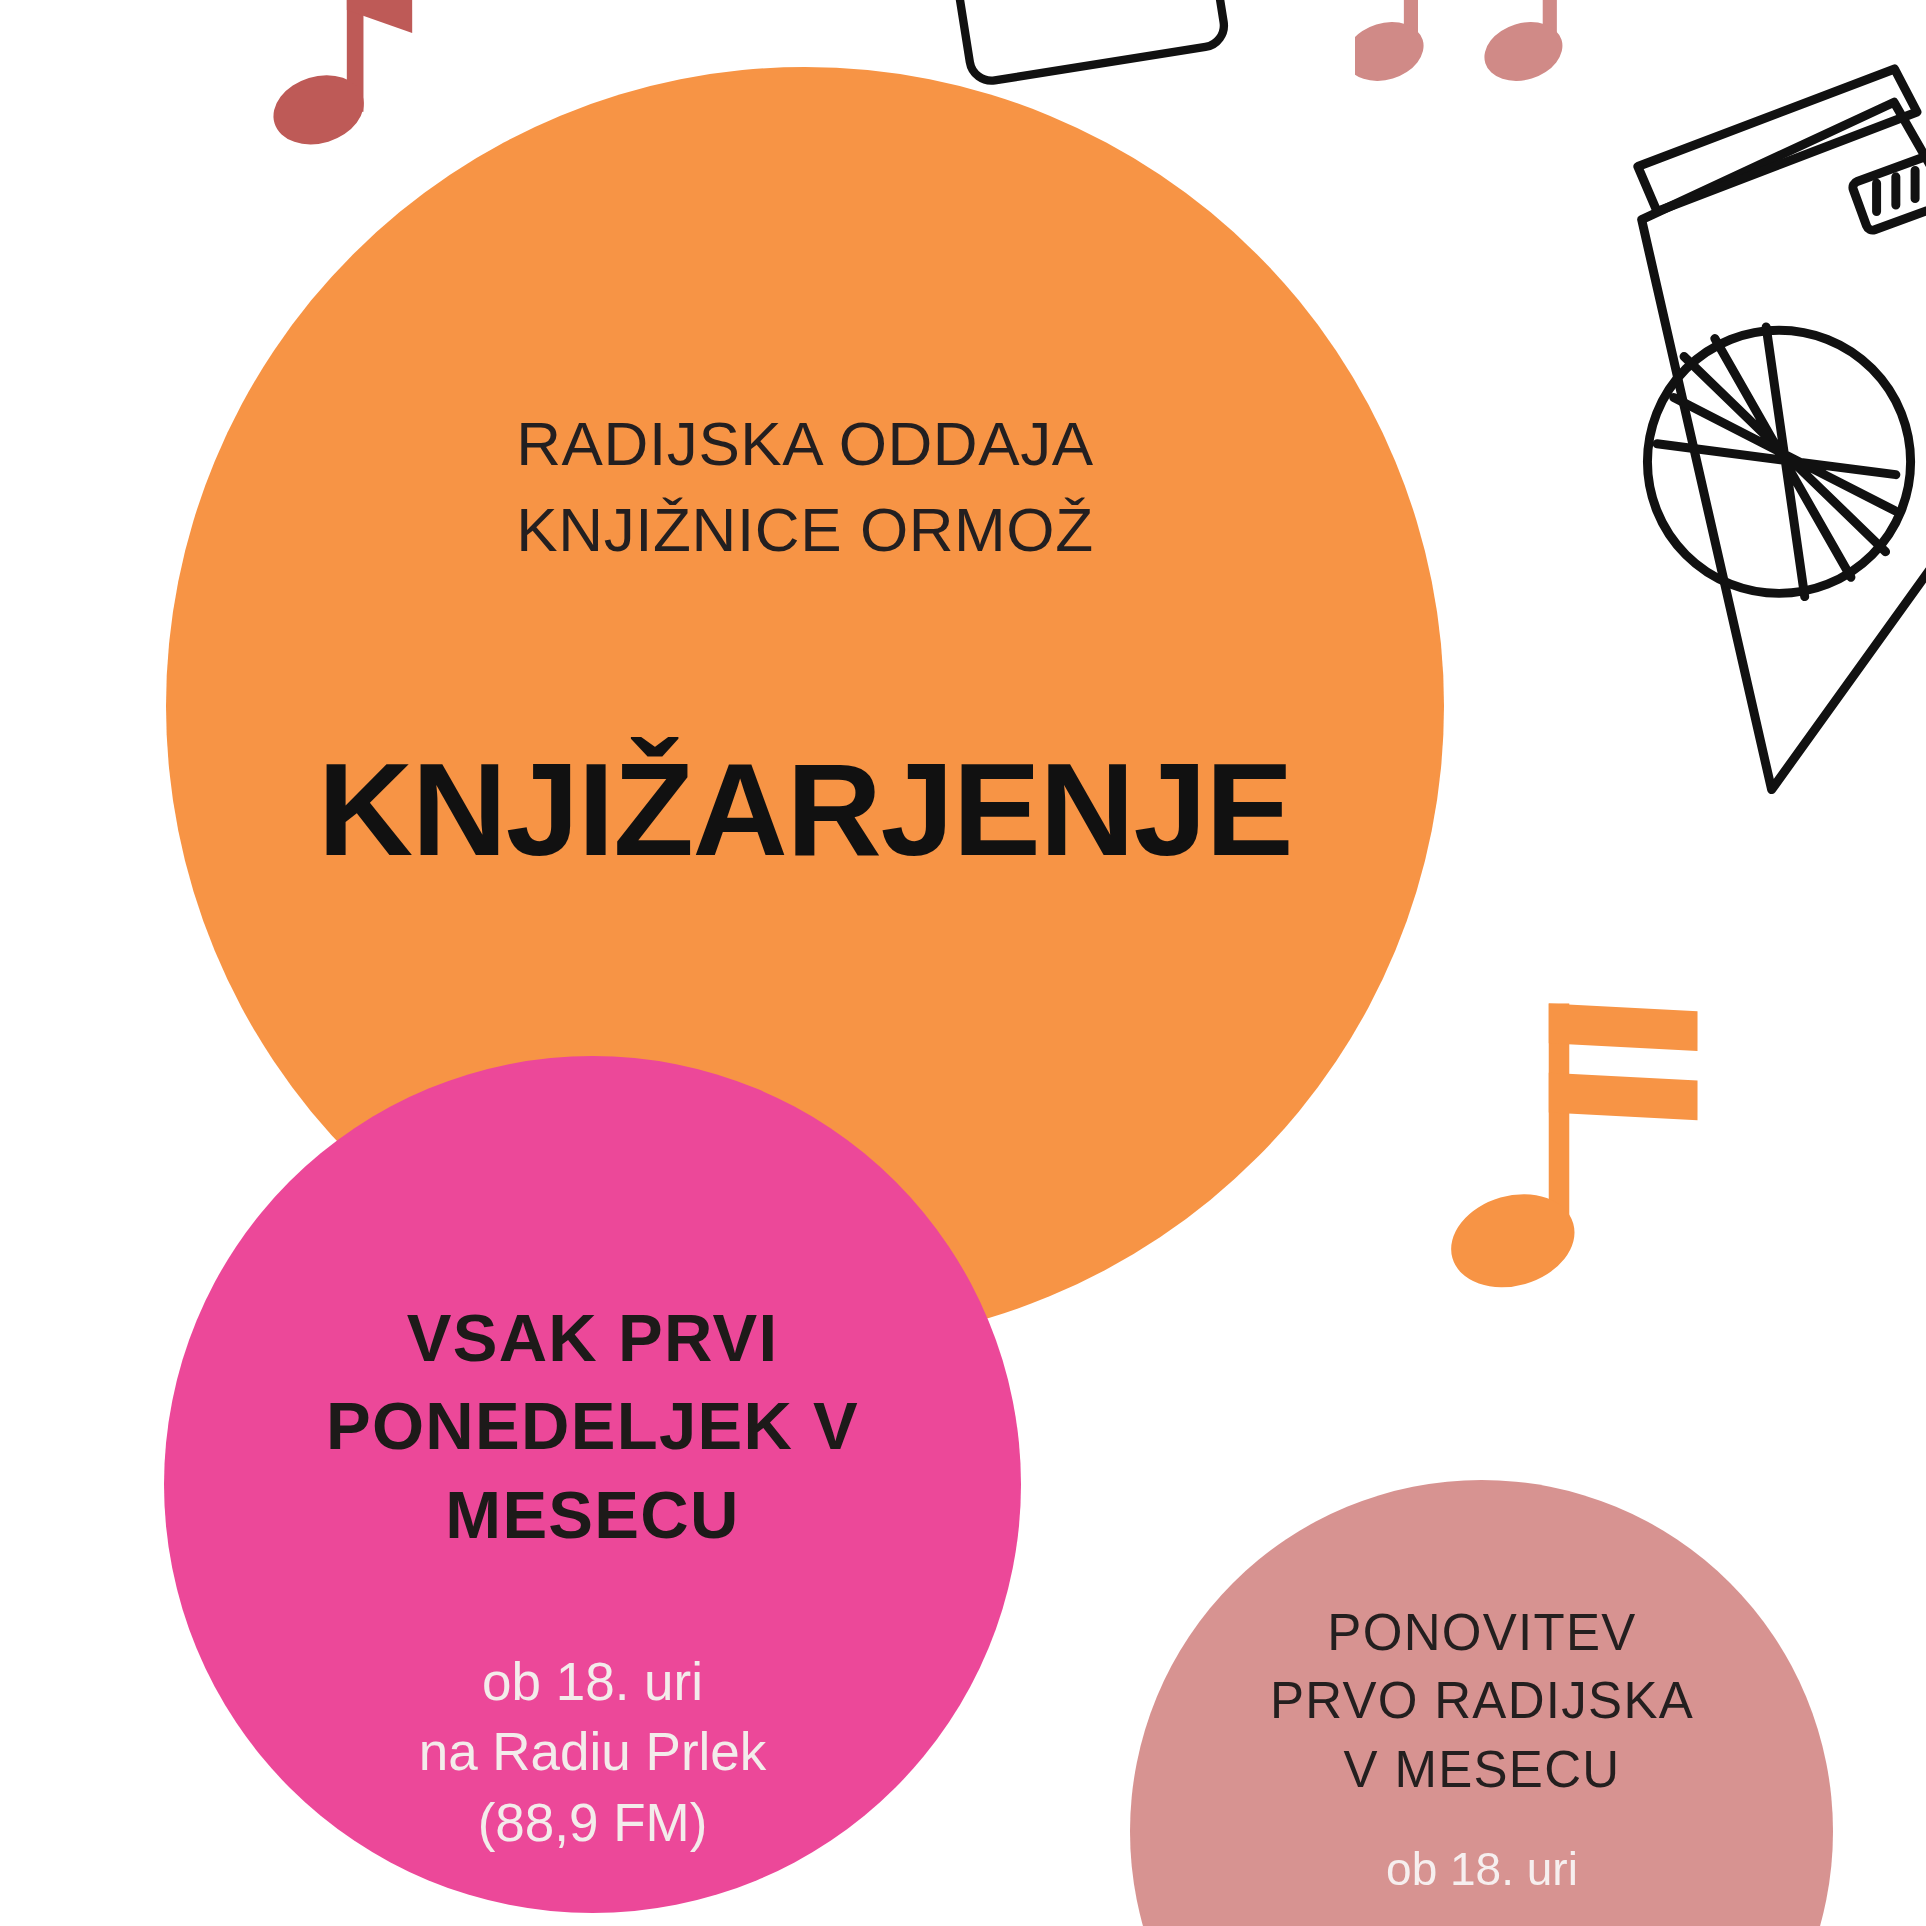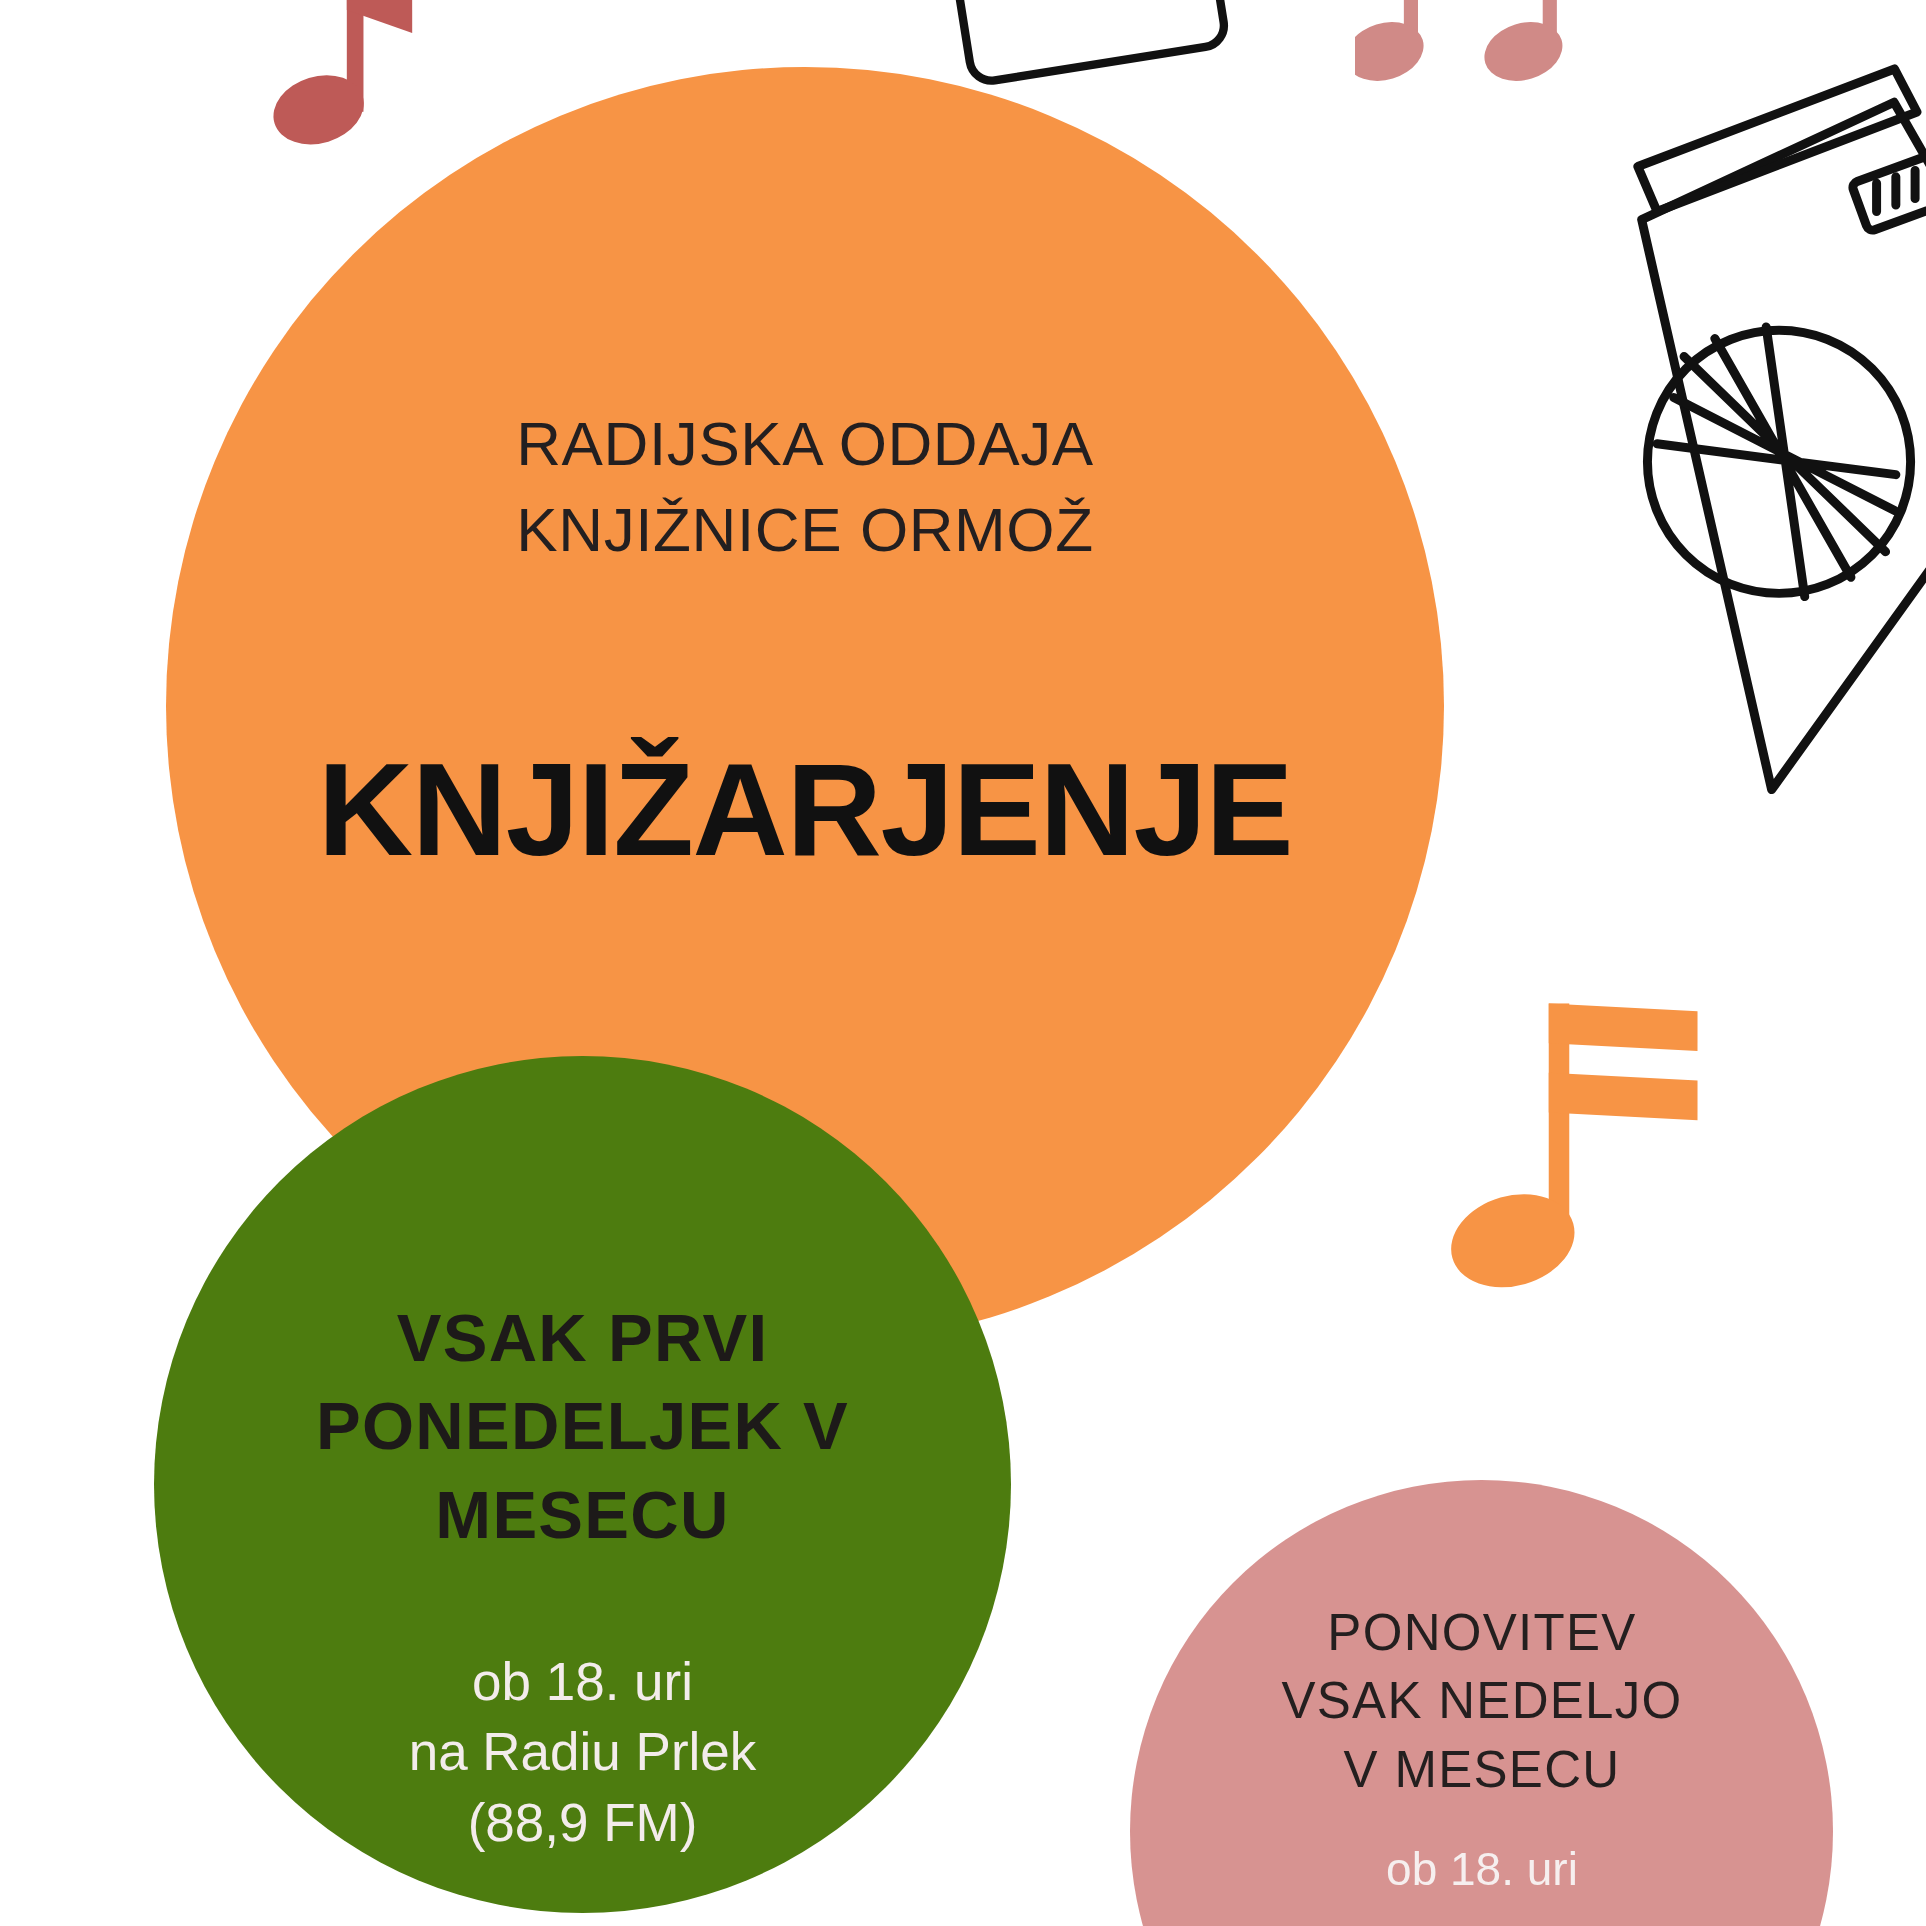--- a/index.html
+++ b/index.html
@@ -43,25 +43,25 @@
   #circle-main {
     left: 166px;
     top: 67px;
     width: 1278px;
     height: 1278px;
     background: #F79445;
     z-index: 2;
   }
 
   #circle-secondary {
-    left: 154px;
+    left: 164px;
     top: 1056px;
     width: 857px;
     height: 857px;
-    background: #4d7c0f;
+    background: #ec4899;
     z-index: 3;
   }
 
   #circle-tertiary {
     left: 1130px;
     top: 1480px;
     width: 703px;
     height: 703px;
     background: #D79391;
     z-index: 1;
@@ -190,21 +190,21 @@
     <g fill="#F79445">
       <rect x="168" y="22" width="32" height="368"></rect>
       <path d="M168 22 L400 34 L400 96 L168 84 Z"></path>
       <path d="M168 130 L400 142 L400 204 L168 192 Z"></path>
       <ellipse cx="112" cy="392" rx="98" ry="70" transform="rotate(-16 112 392)"></ellipse>
     </g>
   </svg>
 
   <div class="circle" id="circle-tertiary">
     <div class="ter-heading nowrap">PONOVITEV
-VSAK NEDELJO
+PRVO RADIJSKA
 V MESECU</div>
     <div class="ter-sub nowrap">ob 18. uri</div>
   </div>
 
   <div class="circle" id="circle-main">
     <div class="main-kicker nowrap">RADIJSKA ODDAJA
 KNJIŽNICE ORMOŽ</div>
     <div class="main-title">KNJIŽARJENJE</div>
   </div>
 

